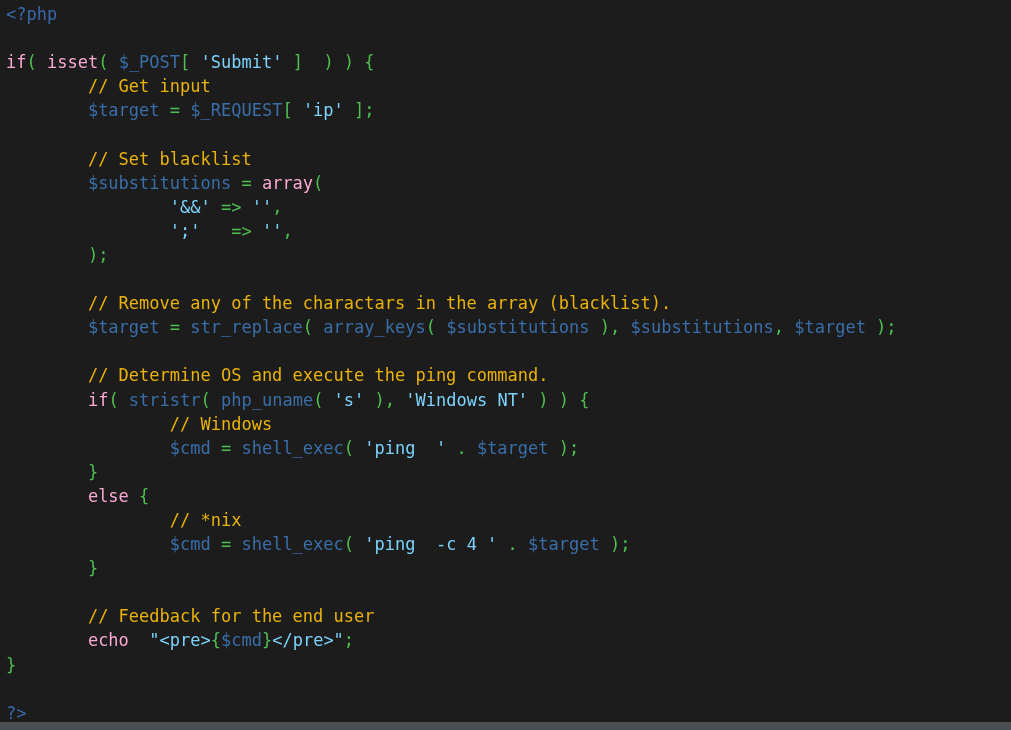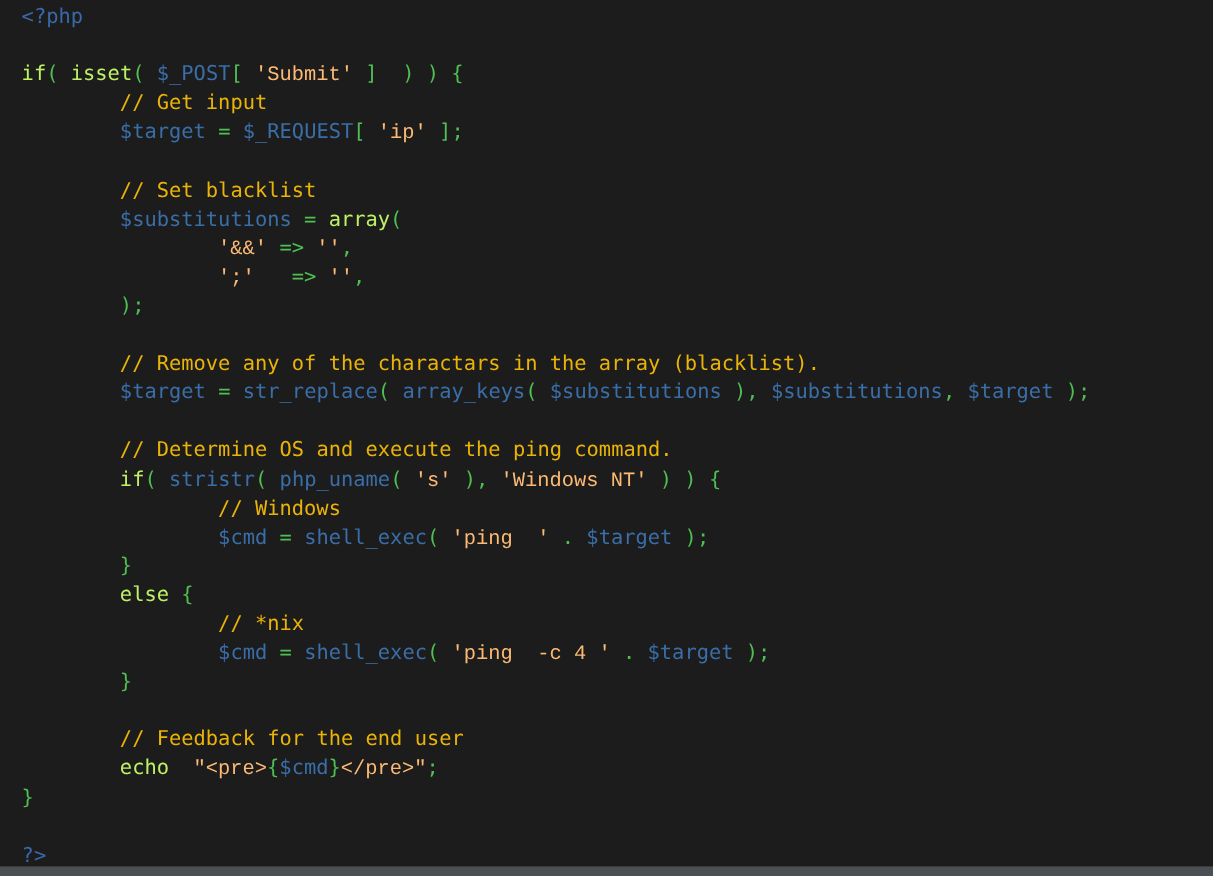--- a/index.html
+++ b/index.html
@@ -20,37 +20,37 @@
     height: 730px;
     background: #1c1c1c;
     box-sizing: border-box;
     overflow: hidden;
   }
   #code-block {
     position: absolute;
     left: 0;
     top: 0;
     width: 1011px;
-    padding: 2px 0 0 18px;
+    padding: 2px 0 0 6px;
     box-sizing: border-box;
     margin: 0;
     font-family: "DejaVu Sans Mono", "Liberation Mono", monospace;
     font-size: 17px;
     line-height: 24.1px;
     letter-spacing: 0px;
     white-space: pre;
     color: #d0d0d0;
     -webkit-font-smoothing: none;
   }
   .ln { display: block; height: 24.1px; }
   
   .tag      { color: #3a68a8; }   
-  .kw       { color: #bef264; }   
+  .kw       { color: #f9a8d4; }   
   .var      { color: #3a6ea8; }   
-  .str      { color: #fdba74; font-family: Liberation Mono, monospace; }   
+  .str      { color: #7dd3fc; }   
   .cmt      { color: #eab308; }   
   .pun      { color: #4fbf52; }
   .plain    { color: #cccccc; }
   #bottom-bar {
     position: absolute;
     left: 0;
     bottom: 0;
     width: 1011px;
     height: 8px;
     background: #4a4f53;

